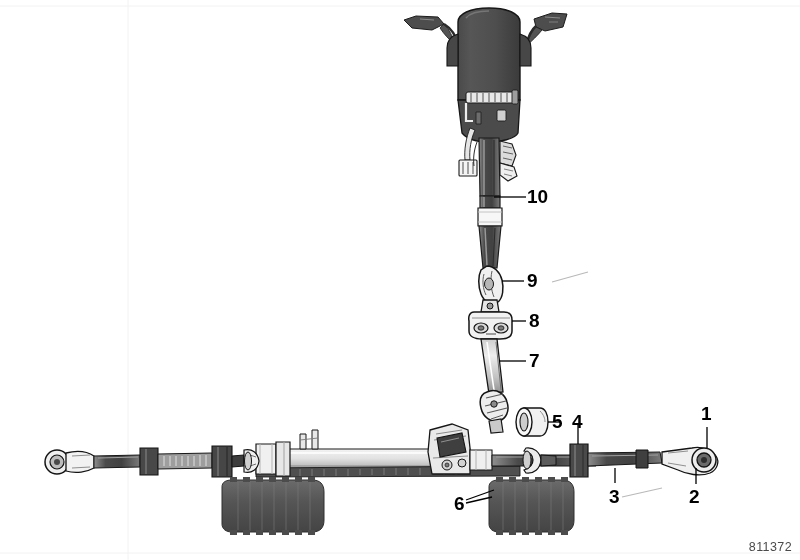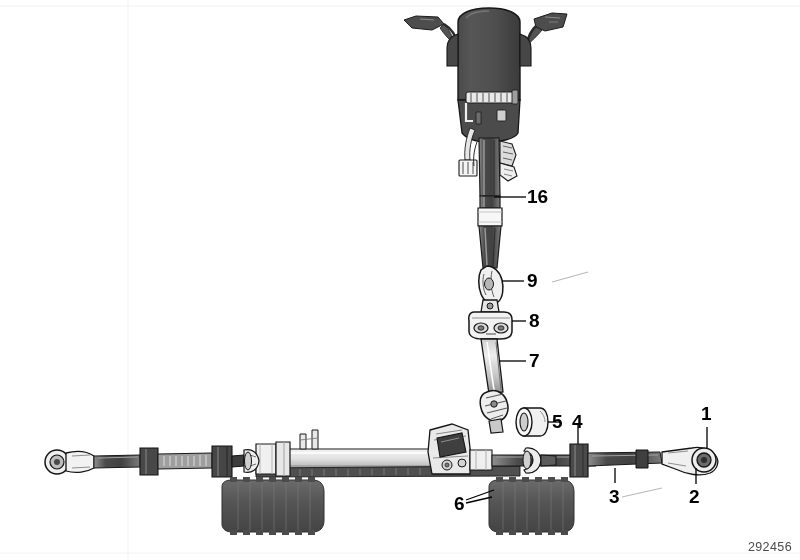--- a/index.html
+++ b/index.html
@@ -449,26 +449,26 @@
       <line x1="696" y1="484" x2="696" y2="468"></line>
     </g>
 
     <g stroke="#b9b9b9" stroke-width="1.1" fill="none">
       <line x1="552" y1="282" x2="588" y2="272"></line>
       <line x1="622" y1="497" x2="662" y2="488"></line>
     </g>
 
   </svg>
 
-  <div class="callout" style="left:527px; top:187px;">16</div>
+  <div class="callout" style="left:527px; top:187px;">10</div>
   <div class="callout" style="left:527px; top:271px;">9</div>
   <div class="callout" style="left:529px; top:311px;">8</div>
   <div class="callout" style="left:529px; top:351px;">7</div>
   <div class="callout" style="left:552px; top:412px;">5</div>
   <div class="callout" style="left:572px; top:412px;">4</div>
   <div class="callout" style="left:454px; top:494px;">6</div>
   <div class="callout" style="left:609px; top:487px;">3</div>
   <div class="callout" style="left:701px; top:404px;">1</div>
   <div class="callout" style="left:689px; top:487px;">2</div>
 
-  <div id="ref-number">292456</div>
+  <div id="ref-number">811372</div>
 
 </div>
 
 </body></html>

